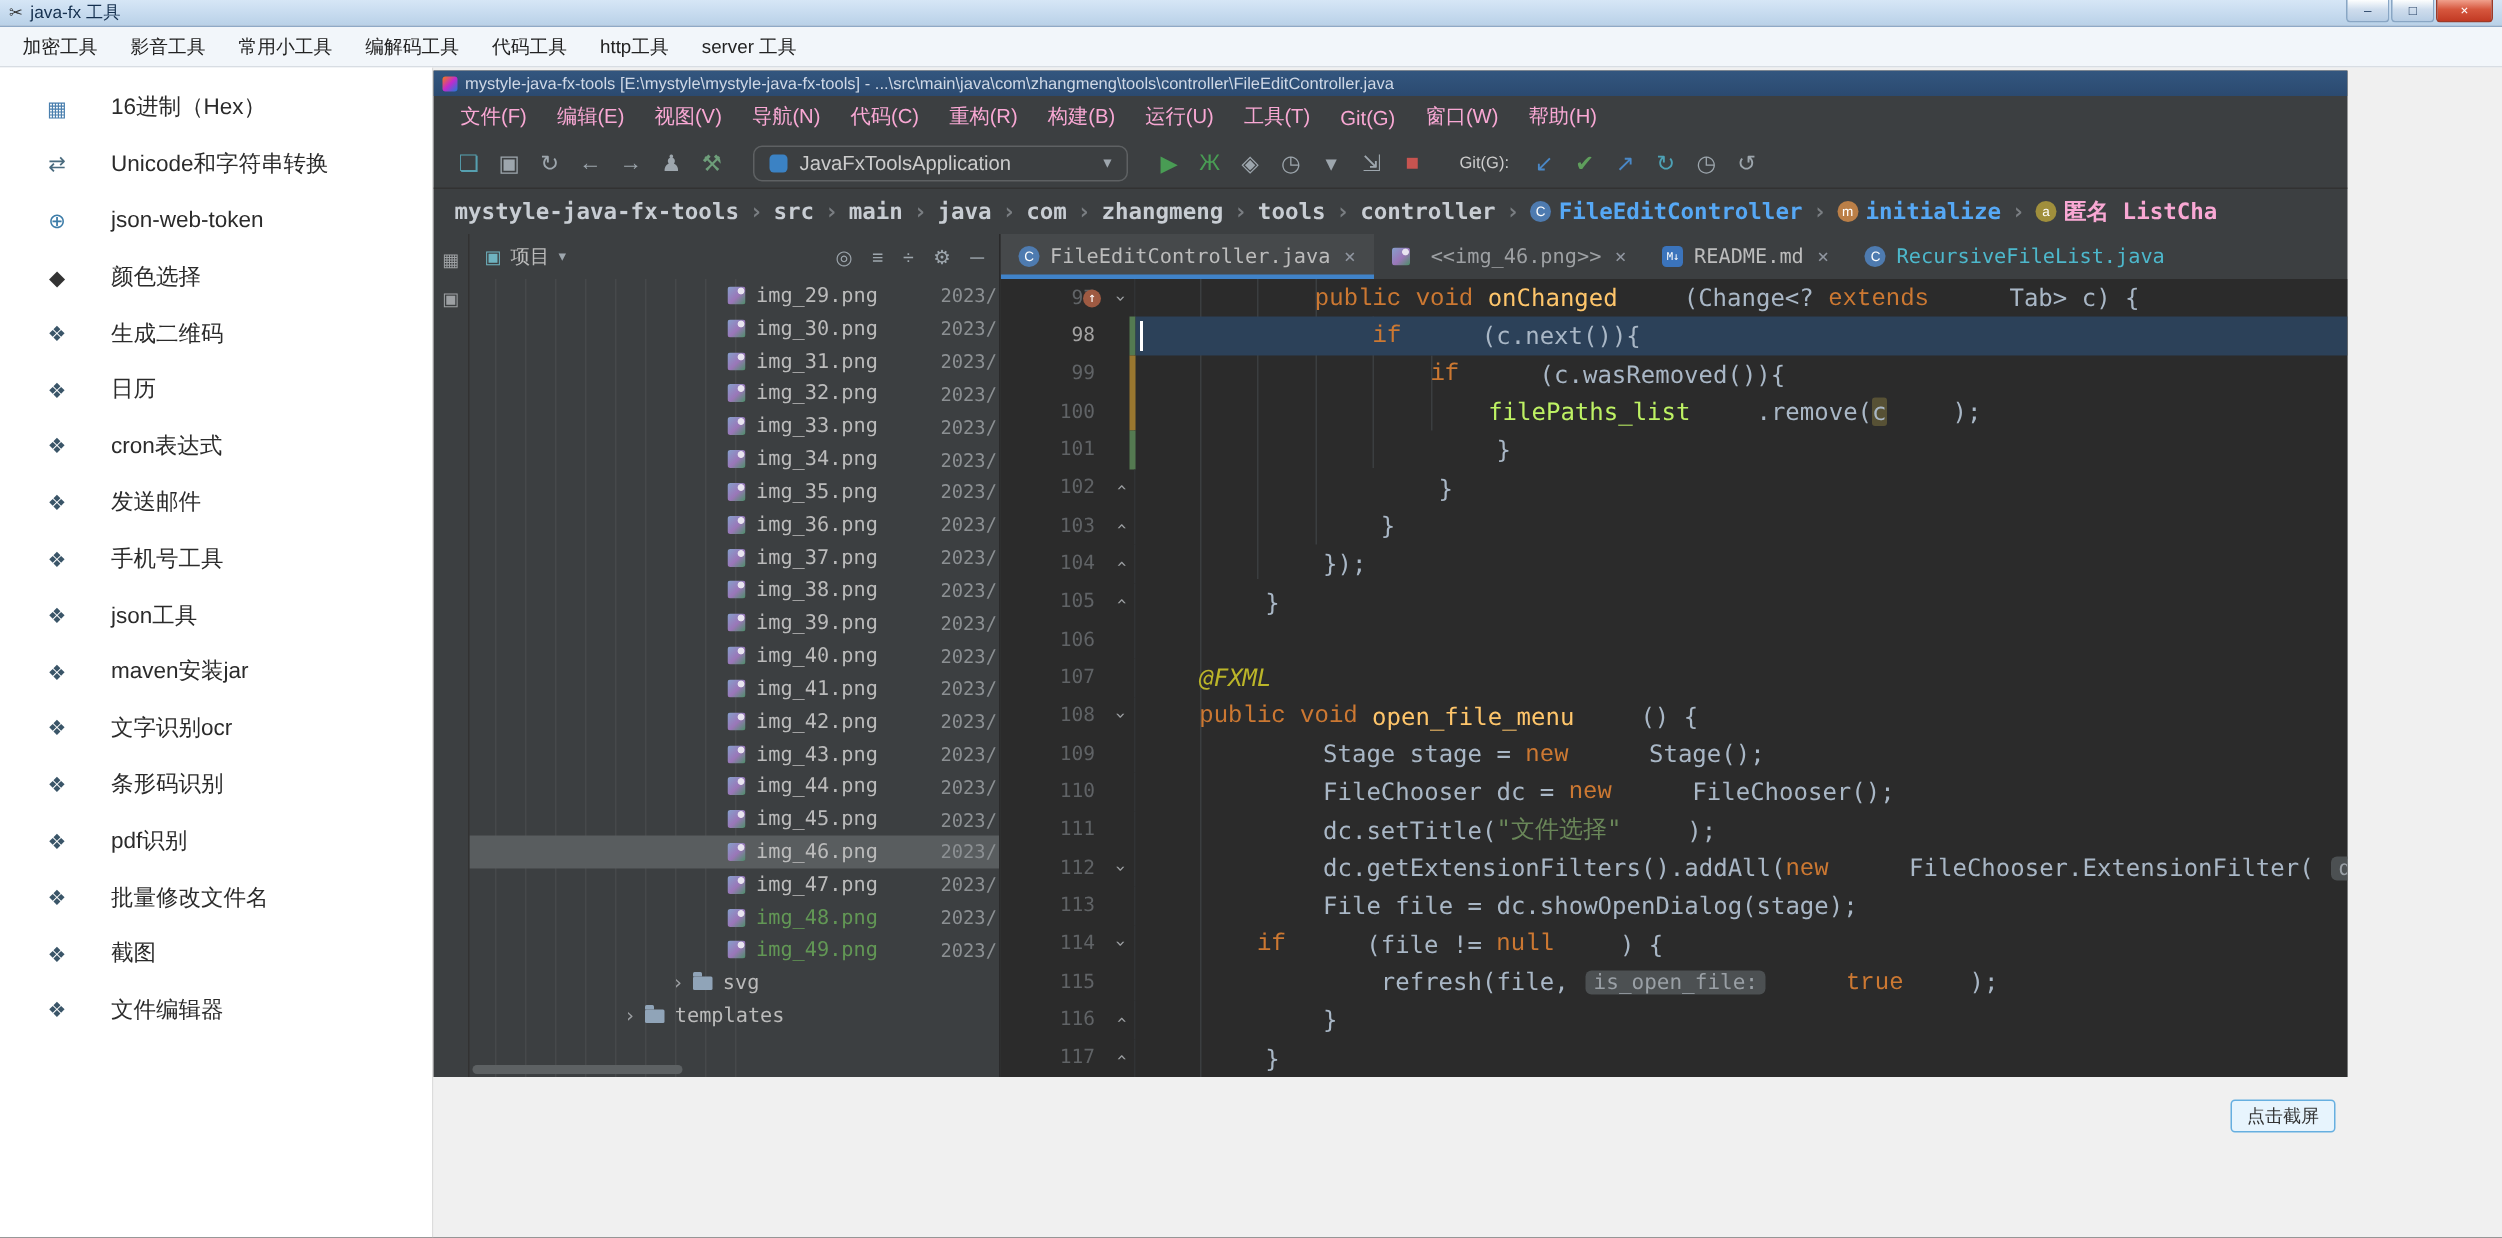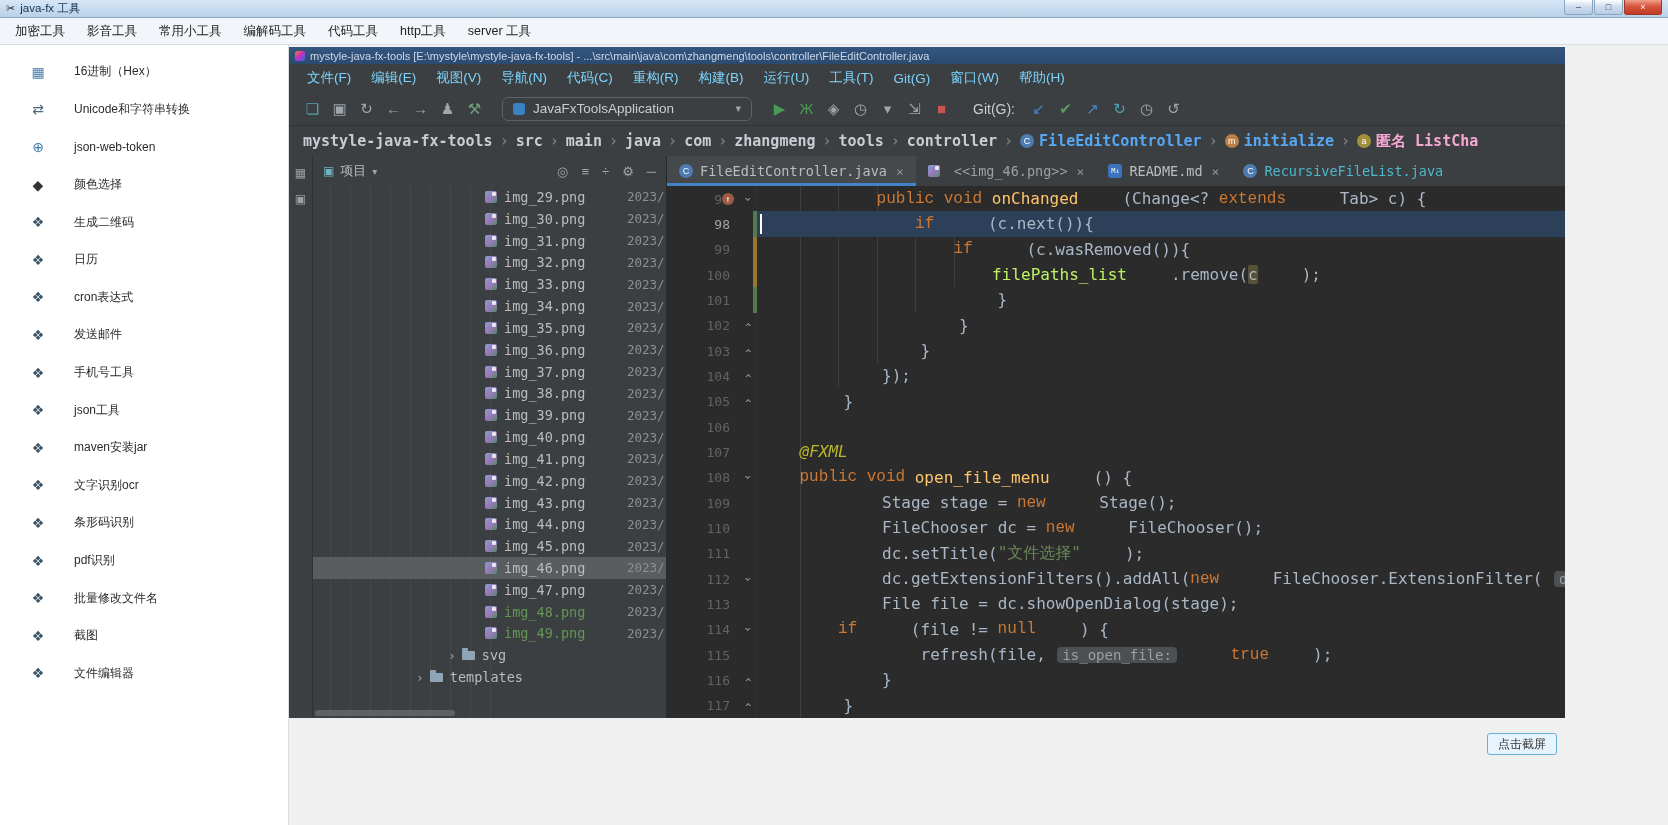--- a/index.html
+++ b/index.html
@@ -20,42 +20,42 @@
   .appmenu { height:27px; background:#f2f6fa; border-bottom:1px solid #d8dde3; display:flex; align-items:center;
              padding-left:4px; font-size:12.5px; color:#222; }
   .menu-item { padding:0 11px; cursor:pointer; }
 
   .content { position:absolute; top:45px; left:0; right:0; bottom:0; display:flex; }
 
   
   .sidebar { width:289px; background:#fff; border-right:1px solid #dcdcdc; padding-top:8px; flex:none; }
   .side-item { height:37.6px; display:flex; align-items:center; padding-left:28px; cursor:pointer; }
   .side-icon { width:20px; text-align:center; font-size:14px; flex:none; }
-  .side-label { font-size:12px; color:#2b2b2b; margin-left:26px; white-space:nowrap; }
+  .side-label { font-size:15px; color:#2b2b2b; margin-left:26px; white-space:nowrap; }
 
   
   .main { position:relative; flex:1; background:#f0f0f0; }
   .ide { position:absolute; left:0; top:2px; width:1276px; height:671px; background:#3c3f41; overflow:hidden; }
 
   .ide-titlebar { height:17px; background:linear-gradient(#33567f,#2b4a70); color:#cfd8e6; font-size:11px;
                   display:flex; align-items:center; padding:0 6px; gap:5px; white-space:nowrap; overflow:hidden; }
   .ide-logo { width:10px; height:10px; border-radius:2px; flex:none;
               background:linear-gradient(135deg,#f97a12,#c12bce 50%,#1a7dd6); }
 
-  .ide-menubar { height:28px; display:flex; align-items:center; padding-left:8px; font-size:13.5px; color:#7dd3fc; }
+  .ide-menubar { height:28px; display:flex; align-items:center; padding-left:8px; font-size:13.5px; color:#f9a8d4; }
   .ide-menu-item { padding:0 10px; cursor:pointer; white-space:nowrap; }
 
   .ide-toolbar { height:34px; display:flex; align-items:center; padding-left:10px; border-bottom:1px solid #323232; }
   .tb-group { display:flex; align-items:center; }
   .tb-ic { width:27px; text-align:center; font-size:15px; cursor:pointer; flex:none; }
   .run-combo { height:24px; border:1px solid #5e6163; border-radius:6px; display:flex; align-items:center;
                padding:0 10px; gap:8px; margin:0 14px; color:#ccc; font-size:13.5px; min-width:250px; cursor:pointer; }
   .rc-icon { width:12px; height:12px; border-radius:3px; background:#3b82c4; flex:none; }
   .rc-caret { margin-left:auto; color:#9da6ad; font-size:11px; }
-  .git-label { color:#ccc; font-size:14px; margin:0 10px 0 18px; white-space:nowrap; }
+  .git-label { color:#ccc; font-size:11px; margin:0 10px 0 18px; white-space:nowrap; }
 
   .ide-crumbs { height:30px; display:flex; align-items:center; padding-left:14px; gap:7px; white-space:nowrap;
                 overflow:hidden; font-family:"DejaVu Sans Mono", monospace; font-weight:bold; font-size:15px; color:#c8cdd3; }
   .crumb { cursor:pointer; }
   .crumb-sep { color:#7a7e82; }
   .crumb.tail { display:inline-flex; align-items:center; gap:5px; }
   .crumb-badge { display:inline-flex; width:14px; height:14px; border-radius:50%; align-items:center; justify-content:center;
                  font-size:9px; color:#fff; font-family:"Liberation Sans",sans-serif; font-weight:normal; flex:none; }
 
   .ide-main { position:absolute; top:109px; left:0; right:0; bottom:0; display:flex; }

